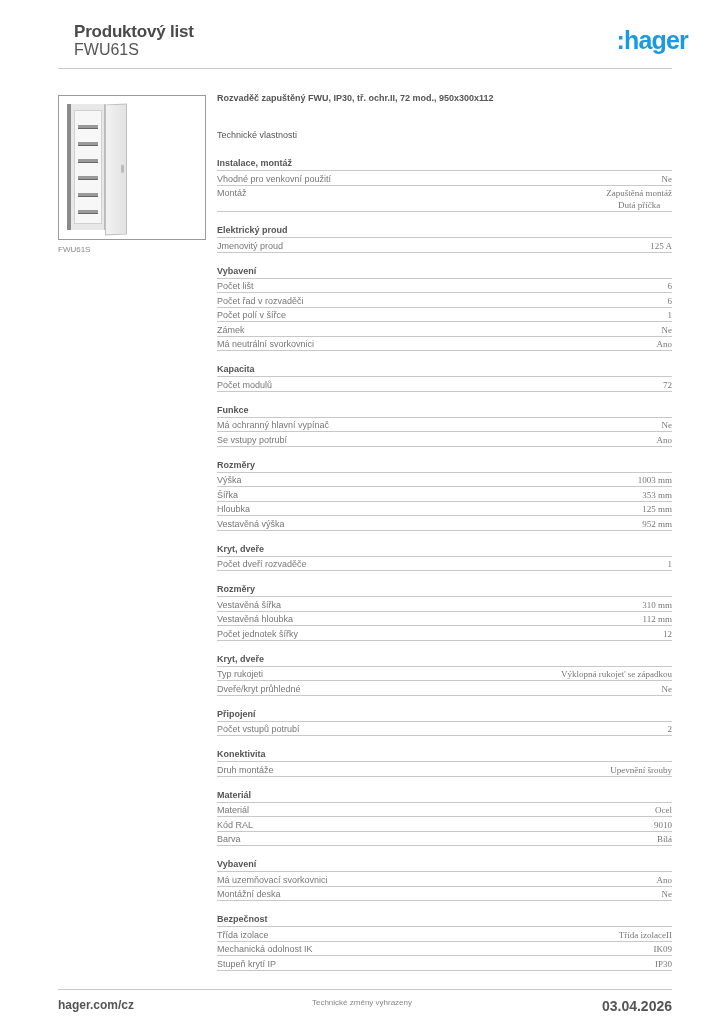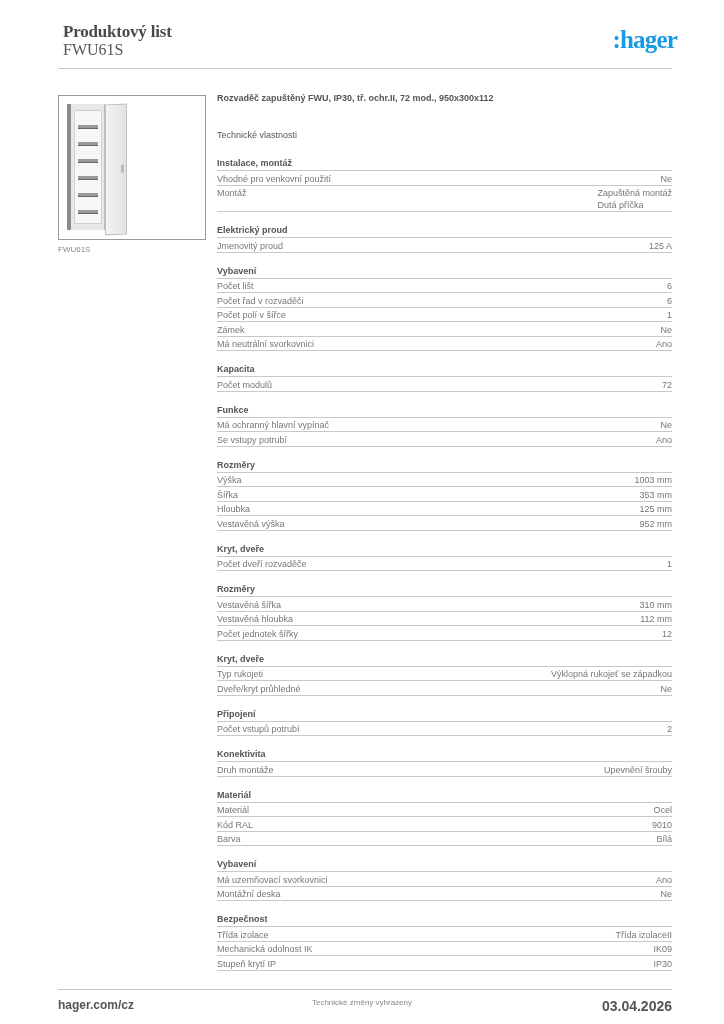--- a/index.html
+++ b/index.html
@@ -1,19 +1,19 @@
 <!DOCTYPE html>
 <html><head>
 <meta charset="utf-8">
 <style>
   * { box-sizing: border-box; margin: 0; padding: 0; }
   html, body { width: 724px; height: 1024px; background: #ffffff; overflow: hidden; }
   body { position: relative; font-family: "Liberation Sans", sans-serif; color: #555; }
 
-  .header { position: absolute; left: 63px; top: 20px; width: 614px; height: 50px; font-family: Liberation Serif, serif; }
+  .header { position: absolute; left: 74px; top: 20px; width: 614px; height: 50px; }
   .doc-title { position: absolute; left: 0; top: 2px; font-size: 17px; font-weight: bold; color: #4a4a4a; letter-spacing: -0.2px; }
   .doc-code { position: absolute; left: 0; top: 21px; font-size: 16px; color: #555; }
   .logo { position: absolute; right: 0; top: 6px; font-size: 25px; font-weight: bold; color: #1a9ae0; letter-spacing: -0.8px; }
   .header-rule { position: absolute; left: 58px; top: 68px; width: 614px; height: 1px; background: #c8c8c8; }
 
   .img-box { position: absolute; left: 58px; top: 95px; width: 148px; height: 145px; border: 1px solid #9a9a9a; background: #fff; overflow: hidden; }
   .cabinet { position: absolute; left: 8px; top: 8px; width: 38px; height: 126px; background: #e8e8e8; border-left: 4px solid #8a8a8a; border-right: 1px solid #bbb; }
   .cabinet .inner { position: absolute; left: 3px; top: 6px; right: 2px; bottom: 6px; background: #f7f7f7; border: 1px solid #d0d0d0; }
   .cabinet .rail { position: absolute; left: 3px; right: 3px; height: 4px; background: #9a9a9a; border-bottom: 1px solid #666; }
   .door { position: absolute; left: 46px; top: 8px; width: 22px; height: 131px; background: linear-gradient(90deg,#f2f2f2,#e2e2e2); border: 1px solid #c0c0c0; transform: skewY(-2deg); }
@@ -21,21 +21,21 @@
   .img-caption { position: absolute; left: 58px; top: 245px; font-size: 8px; color: #888; }
 
   .content { position: absolute; left: 217px; top: 93px; width: 455px; }
   .product-desc { font-size: 9px; font-weight: bold; color: #555; height: 13px; }
   .tech-title { font-size: 9px; font-weight: normal; color: #555; margin-top: 24px; height: 13px; }
 
   .section { margin-top: 13px; }
   .section:first-of-type { margin-top: 15px; }
   .sec-head { font-size: 9px; font-weight: bold; color: #555; height: 13px; border-bottom: 1px solid #c8c8c8; }
   .row { display: flex; justify-content: space-between; font-size: 9px; color: #777; min-height: 14.5px; line-height: 12px; padding-top: 1.5px; border-bottom: 1px solid #c8c8c8; }
-  .row .val { text-align: left; white-space: pre-line; }
+  .row .val { text-align: center; white-space: pre-line; font-family: Liberation Serif, serif; }
 
   .footer-rule { position: absolute; left: 58px; top: 989px; width: 614px; height: 1px; background: #c8c8c8; }
   .footer-left { position: absolute; left: 58px; top: 998px; font-size: 12px; font-weight: bold; color: #555; }
   .footer-center { position: absolute; left: 0; width: 724px; top: 998px; text-align: center; font-size: 8px; color: #888; }
   .footer-right { position: absolute; right: 52px; top: 998px; font-size: 14px; font-weight: bold; color: #555; }
 </style>
 </head>
 <body>
 
 <div class="header">

